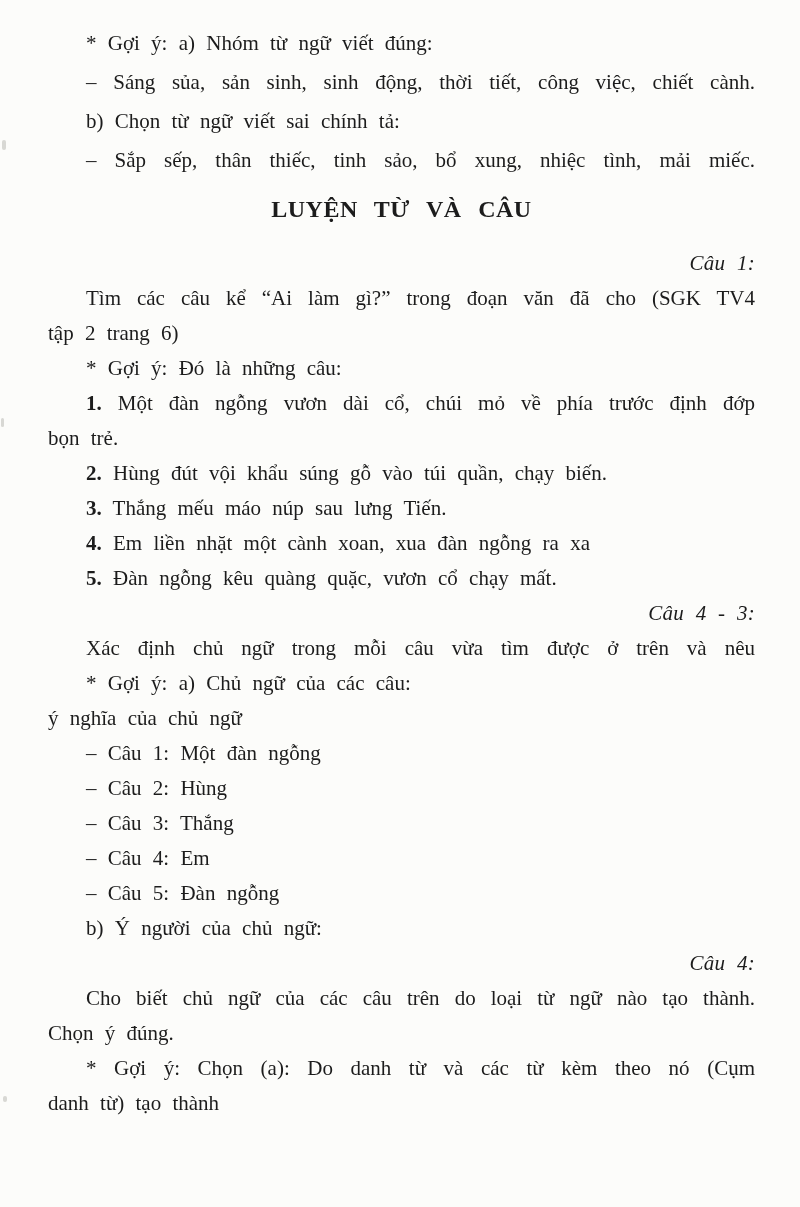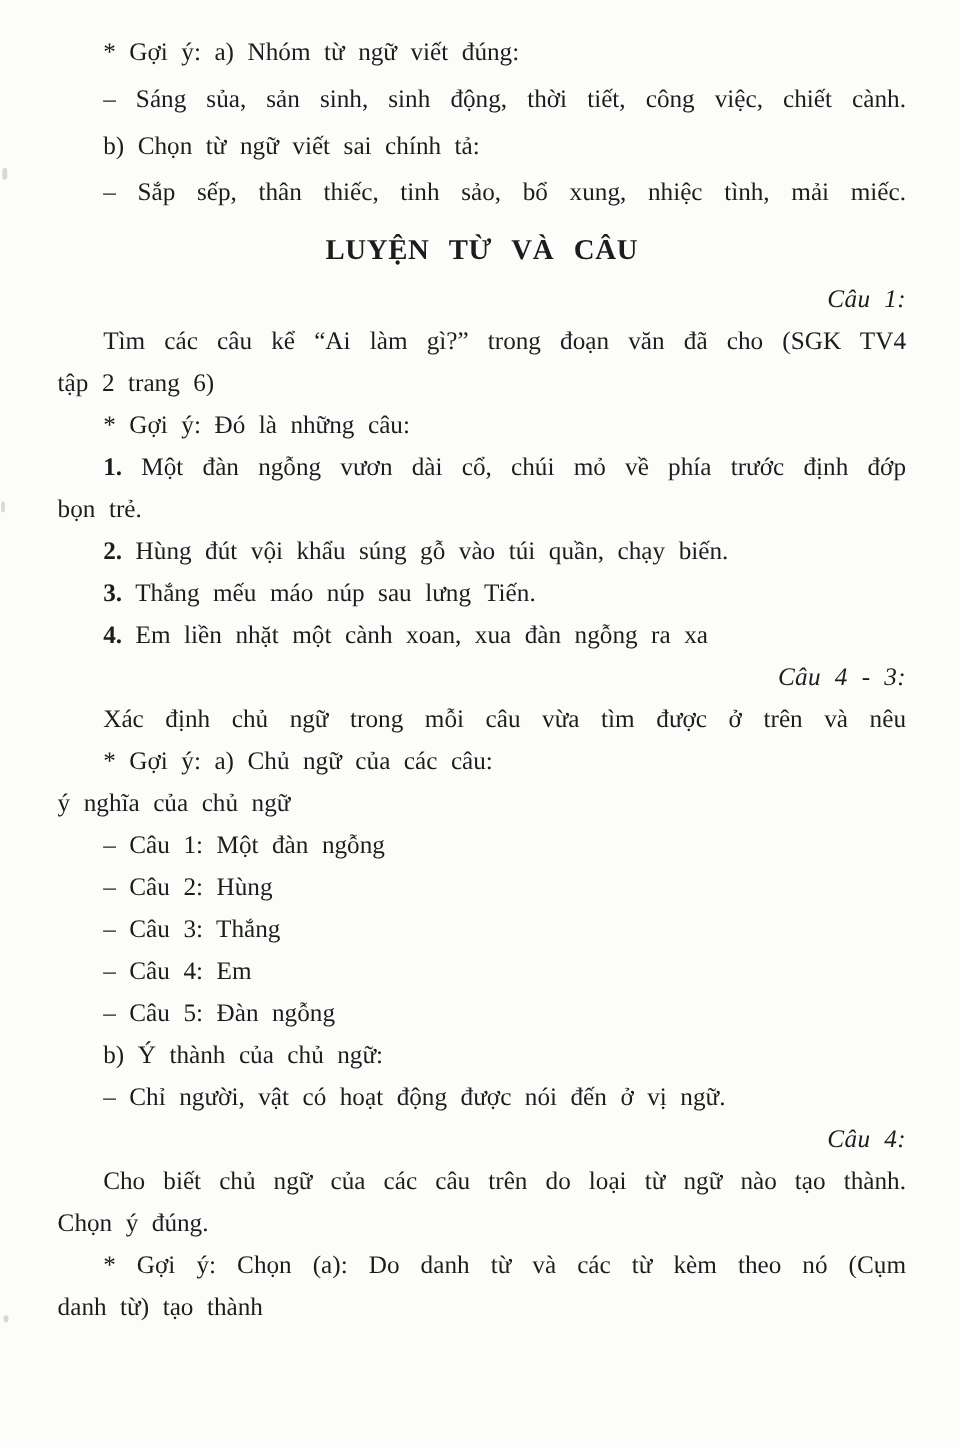--- a/index.html
+++ b/index.html
@@ -36,21 +36,21 @@
   }
   .just {
     text-align: justify;
     text-align-last: justify;
   }
   .title {
     font-size: 24px;
     font-weight: bold;
     text-align: center;
     line-height: 40px;
-    margin: 9px 0 3px 0;
+    margin: 9px 0 17px 0;
     padding-left: 0;
     letter-spacing: 0.5px;
     word-spacing: 10px;
   }
   .q {
     font-weight: normal;
     font-style: italic;
     letter-spacing: 0.3px;
     text-align: right;
   }
@@ -86,34 +86,34 @@
     <div class="line q">Câu 1:</div>
     <div class="line just">Tìm các câu kể “Ai làm gì?” trong đoạn văn đã cho (SGK TV4</div>
     <div class="line flush">tập 2 trang 6)</div>
     <div class="line">* Gợi ý: Đó là những câu:</div>
 
     <div class="line just"><b class="num">1.</b><span> Một đàn ngỗng vươn dài cổ, chúi mỏ về phía trước định đớp</span></div>
     <div class="line flush">bọn trẻ.</div>
     <div class="line"><b class="num">2.</b><span> Hùng đút vội khẩu súng gỗ vào túi quần, chạy biến.</span></div>
     <div class="line"><b class="num">3.</b><span> Thắng mếu máo núp sau lưng Tiến.</span></div>
     <div class="line"><b class="num">4.</b><span> Em liền nhặt một cành xoan, xua đàn ngỗng ra xa</span></div>
+    <div class="line"><b class="num">5.</b><span> Đàn ngỗng kêu quàng quặc, vươn cổ chạy mất.</span></div>
   </section>
 
   <section>
     <div class="line q">Câu 4 - 3:</div>
     <div class="line just">Xác định chủ ngữ trong mỗi câu vừa tìm được ở trên và nêu</div>
     <div class="line">* Gợi ý: a) Chủ ngữ của các câu:</div>
     <div class="line flush">ý nghĩa của chủ ngữ</div>
     <div class="line">– Câu 1: Một đàn ngỗng</div>
     <div class="line">– Câu 2: Hùng</div>
     <div class="line">– Câu 3: Thắng</div>
     <div class="line">– Câu 4: Em</div>
     <div class="line">– Câu 5: Đàn ngỗng</div>
-    <div class="line">b) Ý thành của chủ ngữ:</div>
-    <div class="line">– Chỉ người, vật có hoạt động được nói đến ở vị ngữ.</div>
+    <div class="line">b) Ý người của chủ ngữ:</div>
   </section>
 
   <section>
     <div class="line q">Câu 4:</div>
     <div class="line just">Cho biết chủ ngữ của các câu trên do loại từ ngữ nào tạo thành.</div>
     <div class="line flush">Chọn ý đúng.</div>
     <div class="line just">* Gợi ý: Chọn (a): Do danh từ và các từ kèm theo nó (Cụm</div>
     <div class="line flush">danh từ) tạo thành</div>
   </section>
 

